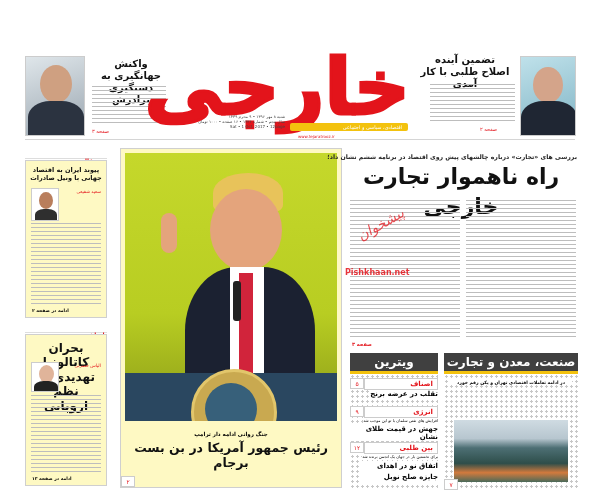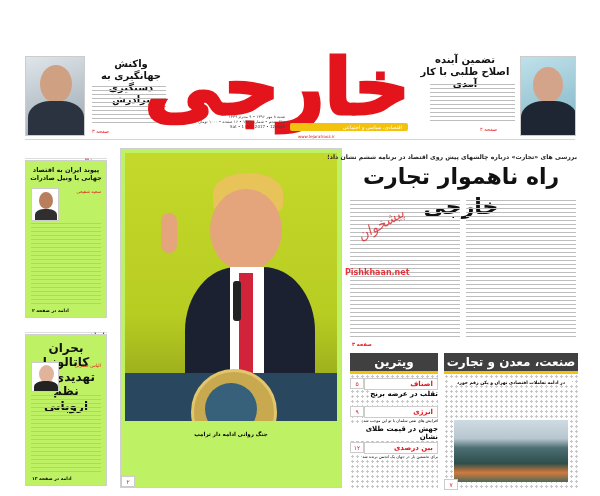--- a/index.html
+++ b/index.html
@@ -1,18 +1,18 @@
 <!DOCTYPE html>
 <html><head>
 <meta charset="utf-8">
 <style>
   html,body{margin:0;padding:0;background:#fff;}
   body{width:600px;height:496px;overflow:hidden;position:relative;font-family:"DejaVu Sans",sans-serif;direction:rtl;}
   .abs{position:absolute;}
-  .box{border:1px solid #cfcfcf;box-sizing:border-box;background:#bef264;}
+  .box{border:1px solid #cfcfcf;box-sizing:border-box;background:#fef9c3;}
   .lines{background:repeating-linear-gradient(to bottom,#bdbdbd 0,#bdbdbd 1px,transparent 1px,transparent 4px);}
   .txt{font-weight:bold;color:#111;line-height:1.2;text-align:center;}
   .red{color:#e3141b;}
   .photo{background:linear-gradient(160deg,#dfe6ea,#9aa6b0);border:1px solid #ccc;box-sizing:border-box;overflow:hidden;}
   .face{position:absolute;border-radius:50%;background:#d9a98c;}
   .suit{position:absolute;background:#2b3340;border-radius:40% 40% 0 0;}
   .dotbg{background-image:radial-gradient(#c7c7c7 1px,transparent 1.2px);background-size:5px 5px;}
   .secbar{background:#404040;color:#fff;font-weight:bold;text-align:center;font-size:12px;line-height:18px;border-bottom:3px solid #f3c20e;}
   .tag{background:#fff;border:1px solid #ccc;color:#e3141b;font-size:7px;font-weight:bold;padding:0 4px;line-height:10px;}
   .num{font-size:6px;color:#e3141b;border:1px solid #ccc;width:12px;text-align:center;line-height:9px;background:#fff;}
@@ -85,20 +85,21 @@
     <div style="position:absolute;left:36px;top:60px;width:16px;height:40px;background:#e4a47c;border-radius:8px;"></div>
     <div style="position:absolute;left:60px;top:114px;width:130px;height:160px;background:#1b2131;border-radius:40% 40% 0 0;"></div>
     <div style="position:absolute;left:105px;top:114px;width:34px;height:120px;background:#fff;"></div>
     <div style="position:absolute;left:114px;top:120px;width:14px;height:110px;background:#d1243b;"></div>
     <div style="position:absolute;left:108px;top:128px;width:8px;height:40px;background:#222;border-radius:3px;"></div>
     <div style="position:absolute;left:0;right:0;top:220px;height:48px;background:#2a4760;"></div>
     <div style="position:absolute;left:66px;top:216px;width:80px;height:80px;border-radius:50%;background:#c9a950;border:3px solid #e2c66b;"></div>
     <div style="position:absolute;left:80px;top:230px;width:52px;height:52px;border-radius:50%;background:#37607a;"></div>
   </div>
   <div style="position:absolute;left:0;right:0;top:282px;text-align:center;font-size:5.5px;font-weight:bold;">جنگ روانی ادامه دار ترامپ</div>
+  <div style="position:absolute;left:0;right:0;top:291px;text-align:center;font-size:12.5px;font-weight:bold;color:#111;">رئیس جمهور آمریکا در بن بست برجام</div>
   <div class="num" style="position:absolute;left:0;bottom:0;">۲</div>
 </div>
 
 <div class="abs" style="left:345px;top:153px;width:232px;font-size:6.2px;font-weight:bold;color:#222;text-align:right;white-space:nowrap;">بررسی های «تجارت» درباره چالشهای پیش روی اقتصاد در برنامه ششم نشان داد؛</div>
 <div class="abs" style="left:345px;top:162px;width:232px;font-size:22px;font-weight:bold;color:#111;text-align:center;line-height:30px;">راه ناهموار تجارت خارجی</div>
 <div class="abs lines" style="left:466px;top:200px;width:110px;height:140px;"></div>
 <div class="abs lines" style="left:350px;top:200px;width:110px;height:140px;"></div>
 <div class="abs red" style="left:352px;top:341px;font-size:5px;font-weight:bold;">صفحه ۳</div>
 <div class="abs" style="left:355px;top:216px;transform:rotate(-30deg);color:#e3141b;opacity:.75;">
   <div style="font-size:14px;font-style:italic;">پیشخوان</div>
@@ -122,17 +123,18 @@
   </div>
 
   <div style="position:absolute;left:0;right:0;top:32px;height:30px;">
     <div class="tag" style="position:absolute;right:0;top:0;left:14px;">انرژی</div>
     <div class="num" style="position:absolute;left:0;top:0;">۹</div>
     <div style="position:absolute;right:0;top:12px;font-size:4px;background:#fff;white-space:nowrap;">افزایش های نفتی سلمان با تو این موجب شد</div>
     <div style="position:absolute;right:0;top:19px;font-size:7px;font-weight:bold;background:#fff;">جهش در قیمت طلای نشان</div>
   </div>
 
   <div style="position:absolute;left:0;right:0;top:68px;height:46px;">
-    <div class="tag" style="position:absolute;right:0;top:0;left:14px;">بین درصدی</div>
+    <div class="tag" style="position:absolute;right:0;top:0;left:14px;">بین طلبی</div>
     <div class="num" style="position:absolute;left:0;top:0;">۱۲</div>
     <div style="position:absolute;right:0;top:12px;font-size:4px;background:#fff;white-space:nowrap;">برای نخستین بار در جهان یک انجمن برنده شد</div>
+    <div style="position:absolute;right:0;left:10px;top:19px;font-size:7px;font-weight:bold;line-height:11px;background:#fff;text-align:right;">اتفاق نو در اهدای جایزه صلح نوبل</div>
   </div>
 </div>
 
 </body></html>

